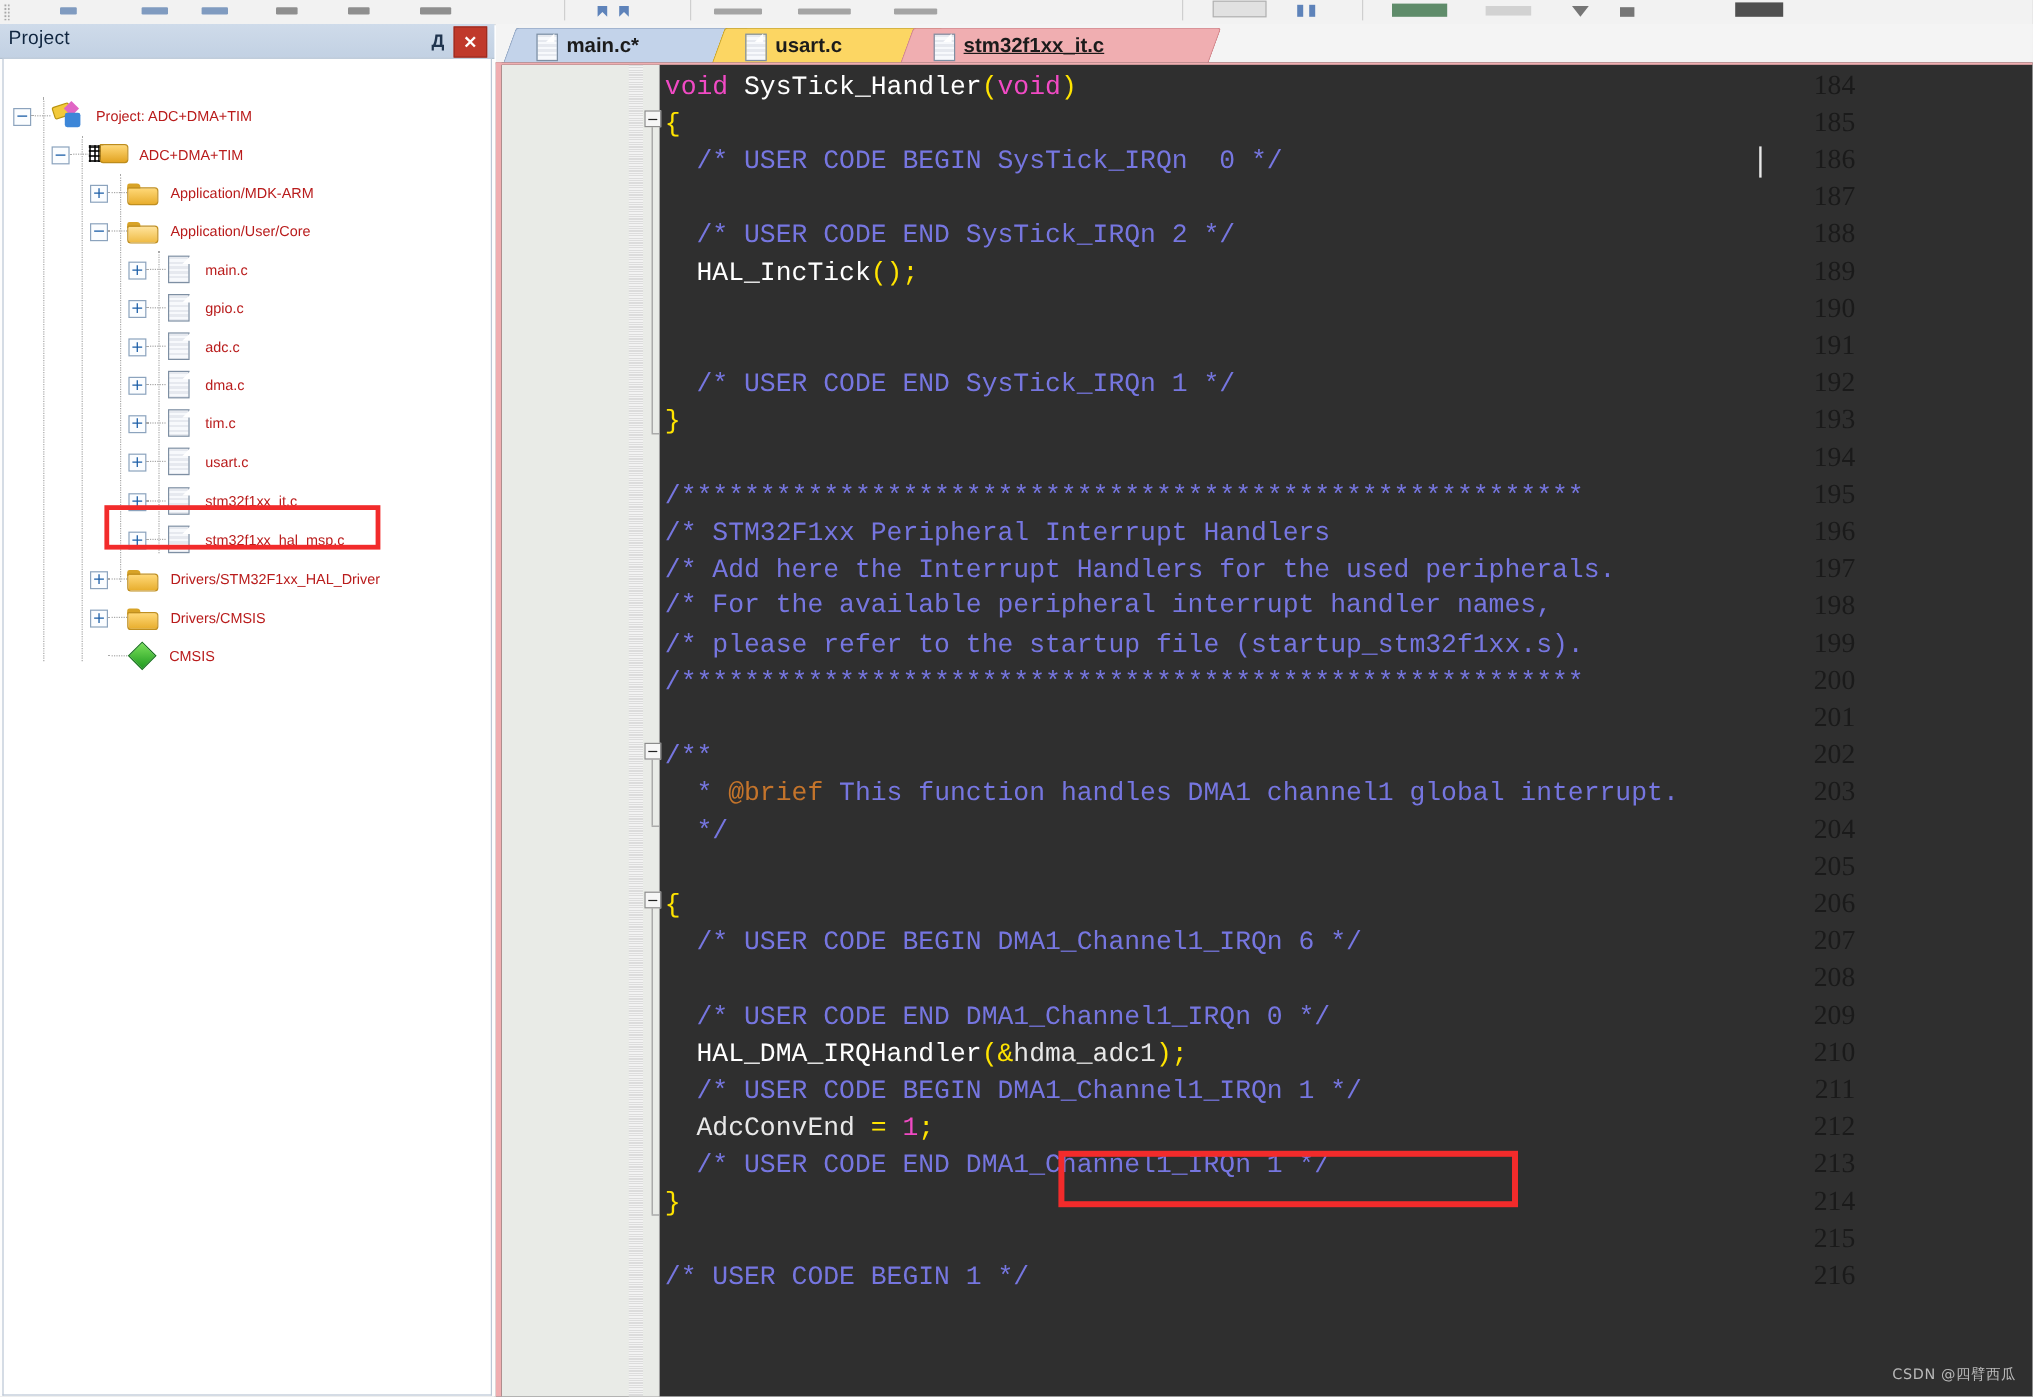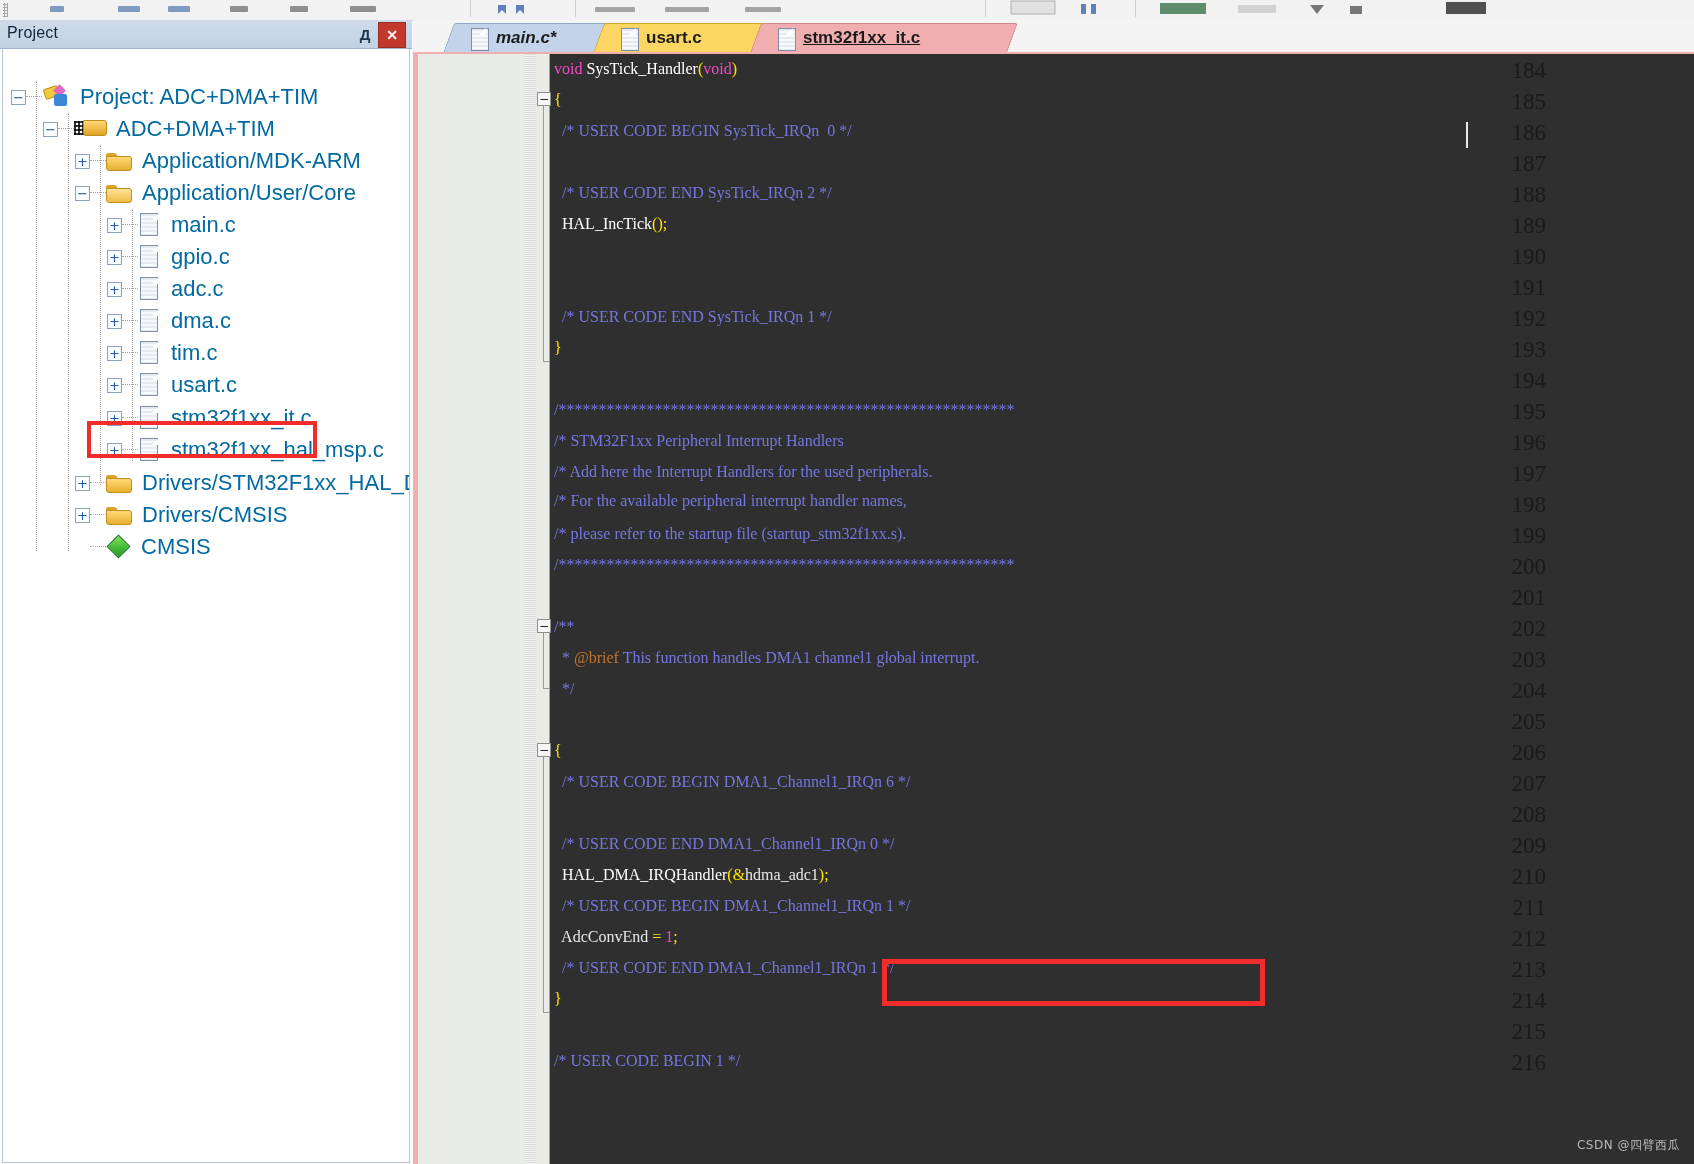--- a/index.html
+++ b/index.html
@@ -51,21 +51,21 @@
   }
   #tree-area{
     position:absolute;left:2px;top:29px;width:406px;height:1113px;
     background:#ffffff;border:1px solid #b9c6d4;border-top:none;
     overflow:hidden;
   }
   .trow{
     position:absolute;height:32px;display:flex;align-items:center;
     white-space:nowrap;
   }
-  .tlabel{font-size:22px;color:#0369a1;}
+  .tlabel{font-size:12px;color:#b91c1c;}
   .exp{
     width:15px;height:15px;border:1px solid #8ca3bd;background:#fbfdff;
     display:inline-flex;align-items:center;justify-content:center;
     font-size:13px;line-height:1;color:#1d5fa8;font-family:"DejaVu Sans",sans-serif;
     flex:0 0 auto;box-sizing:border-box;
   }
   .exp.empty{border:none;background:transparent;}
   .dashline{width:16px;height:1px;border-top:1px dotted #a8a8a8;flex:0 0 auto;}
   .vline{position:absolute;width:1px;border-left:1px dotted #a8a8a8;}
 
@@ -186,22 +186,22 @@
     font-family:"DejaVu Sans",sans-serif;font-size:12px;line-height:1;color:#222;
   }
   .foldline{position:absolute;left:7px;width:1px;background:#9b9b9b;}
   .foldend{position:absolute;left:7px;width:7px;height:1px;background:#9b9b9b;}
 
   #code{
     position:absolute;left:136px;top:0;width:1400px;height:100%;
   }
   .cl{
     position:absolute;left:0;white-space:pre;
-    font-family:Liberation Serif, serif;
-    font-size:16px;color:#e8e8e8;letter-spacing:0px;
+    font-family:Liberation Mono, monospace;
+    font-size:22px;color:#e8e8e8;letter-spacing:0px;
   }
   .kw{color:#f14ac4;}
   .cm{color:#7676e0;}
   .br{color:#ffe400;}
   .num{color:#f14ac4;}
   .op{color:#ffe400;}
   .doc{color:#c4742b;}
   .fn{color:#ffffff;}
 
   #caret{
@@ -412,21 +412,21 @@
       <span class="tlabel">CMSIS</span>
     </div>
 
     <div id="tree-hl-box"></div>
   </div>
 </div>
 
 <div id="editor">
 
   <div id="tabstrip">
-    <div class="tab" id="tab-main" style="left:30px;width:192px;font-style:italic;">
+    <div class="tab" id="tab-main" style="left:6px;width:192px;">
       <div class="skew"></div>
       <div class="tabinner">
         <span class="ic-file" style="width:20px;height:22px;margin-right:2px;"></span>
         <span class="tabtext">main.c*</span>
       </div>
     </div>
     <div class="tab" id="tab-usart" style="left:180px;width:180px;">
       <div class="skew"></div>
       <div class="tabinner">
         <span class="ic-file" style="width:20px;height:22px;margin-right:2px;"></span>

